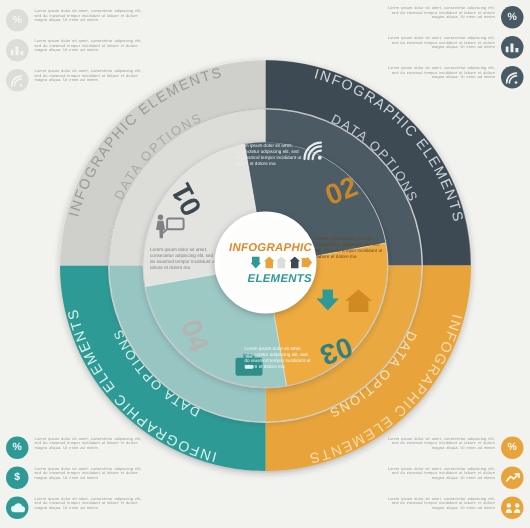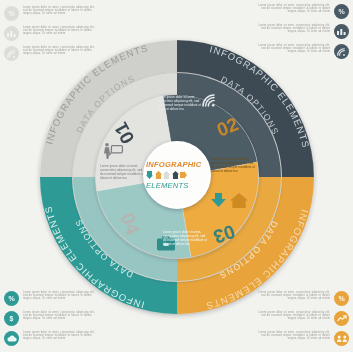--- a/index.html
+++ b/index.html
@@ -36,25 +36,25 @@
   .ic-teal{background:#2f9a95;color:#eafaf8;}
   .ic-orange{background:#e8a33a;color:#fff6e6;}
 
   .bicon svg{display:block;}
 
   
   .hub{
     position:absolute;left:143px;top:141px;width:68px;height:68px;border-radius:50%;
     background:#fdfdfb;box-shadow:0 1px 4px rgba(40,50,60,.35);
     border:3px solid #ffffff;
-    display:flex;flex-direction:column;align-items:flex-start;justify-content:center;
+    display:flex;flex-direction:column;align-items:flex-end;justify-content:center;
     z-index:8;box-sizing:border-box;
   }
   .hub .h1{font-size:7.6px;font-weight:bold;color:#e08a2e;letter-spacing:.2px;font-style:italic;}
-  .hub .h2{font-size:7.6px;font-weight:normal;color:#2f9a95;letter-spacing:.2px;font-style:italic;}
+  .hub .h2{font-size:7.6px;font-weight:bold;color:#2f9a95;letter-spacing:.2px;font-style:italic;}
   .pips{display:flex;gap:1.5px;margin:2px 0;}
   .pip{width:7px;height:8px;}
 
   
   .segtxt{position:absolute;z-index:7;}
   .segtxt p{margin:0;font-size:3.1px;line-height:3.9px;color:#fff;width:46px;}
   .segtxt.dark p{color:#e7ebec;}
   .segtxt.grey p{color:#7f8184;}
   .segtxt.teal p{color:#f0fbfa;}
   .segtxt.or p{color:#6a4a12;}

